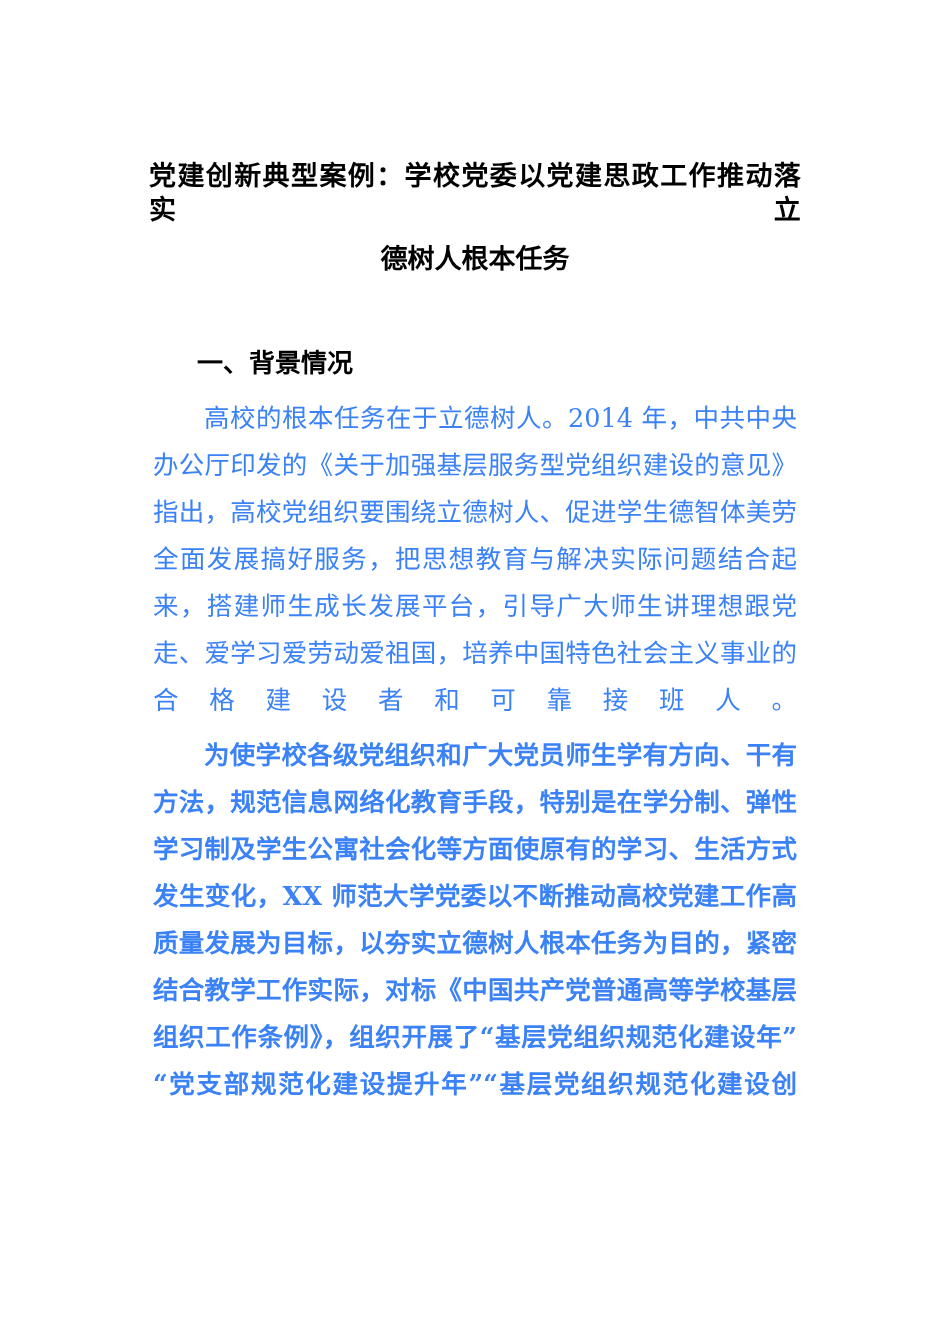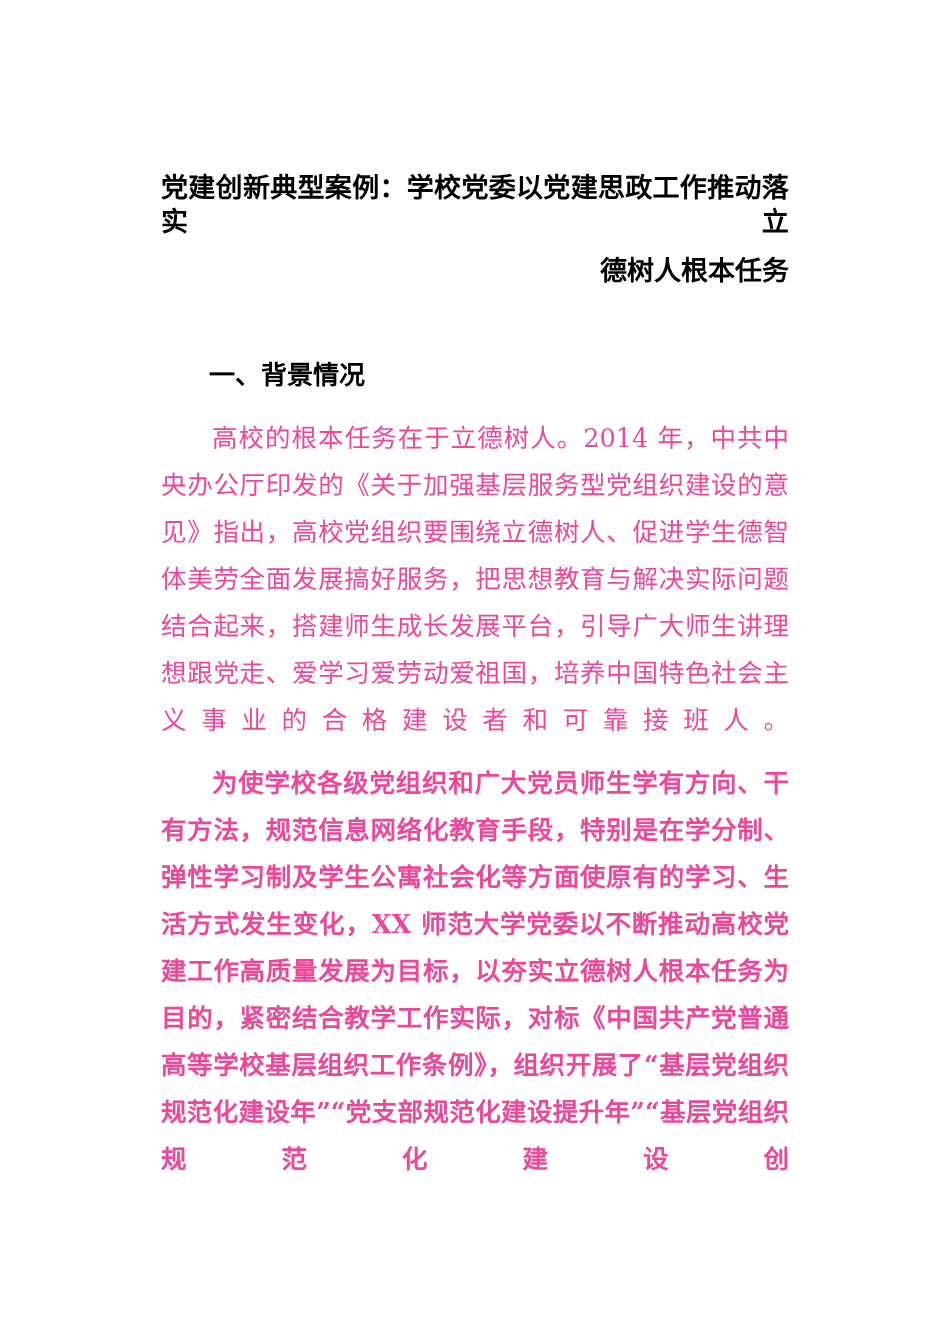--- a/index.html
+++ b/index.html
@@ -28,21 +28,21 @@
   
   .content {
     position: absolute;
     left: 145px;
     top: 0;
     width: 660px;
   }
 
   
   .doc-title {
-    margin: 16px;
+    margin: 4px;
     padding: 0;
     font-family: "DejaVu Serif", "Liberation Serif", serif;
     font-weight: bold;
     font-size: 27px;
     line-height: 116px;
     color: #000;
   }
 
   .title-line-1 {
     display: block;
@@ -53,49 +53,49 @@
     height: 0;
     line-height: 0;
   }
   .title-line-1 > span {
     display: block;
     line-height: 34px;
   }
 
   .title-line-2 {
     display: block;
-    text-align: right;
+    text-align: center;
     line-height: 34px;
     margin-top: 83px;
   }
 
   
   .section-heading {
-    margin: 12px;
+    margin: 0;
     padding: 0;
     font-family: "DejaVu Serif", "Liberation Serif", serif;
     font-weight: bold;
     font-size: 26px;
     line-height: 47px;
     text-indent: 52px;
     margin-top: 64px;
     color: #000;
   }
 
   
   .body-para {
-    margin: 16px;
+    margin: 8px;
     padding: 0;
     font-family: "DejaVu Serif", "Liberation Serif", serif;
     font-size: 25.5px;
     line-height: 47px;
     text-indent: 51px;
     text-align: justify;
     text-align-last: justify;
-    color: #ec4899;
+    color: #3b82f6;
     letter-spacing: 0;
   }
 
   
   .body-para.clipped {
     text-align-last: justify;
     font-weight: bold;
   }
 </style>
 </head>

